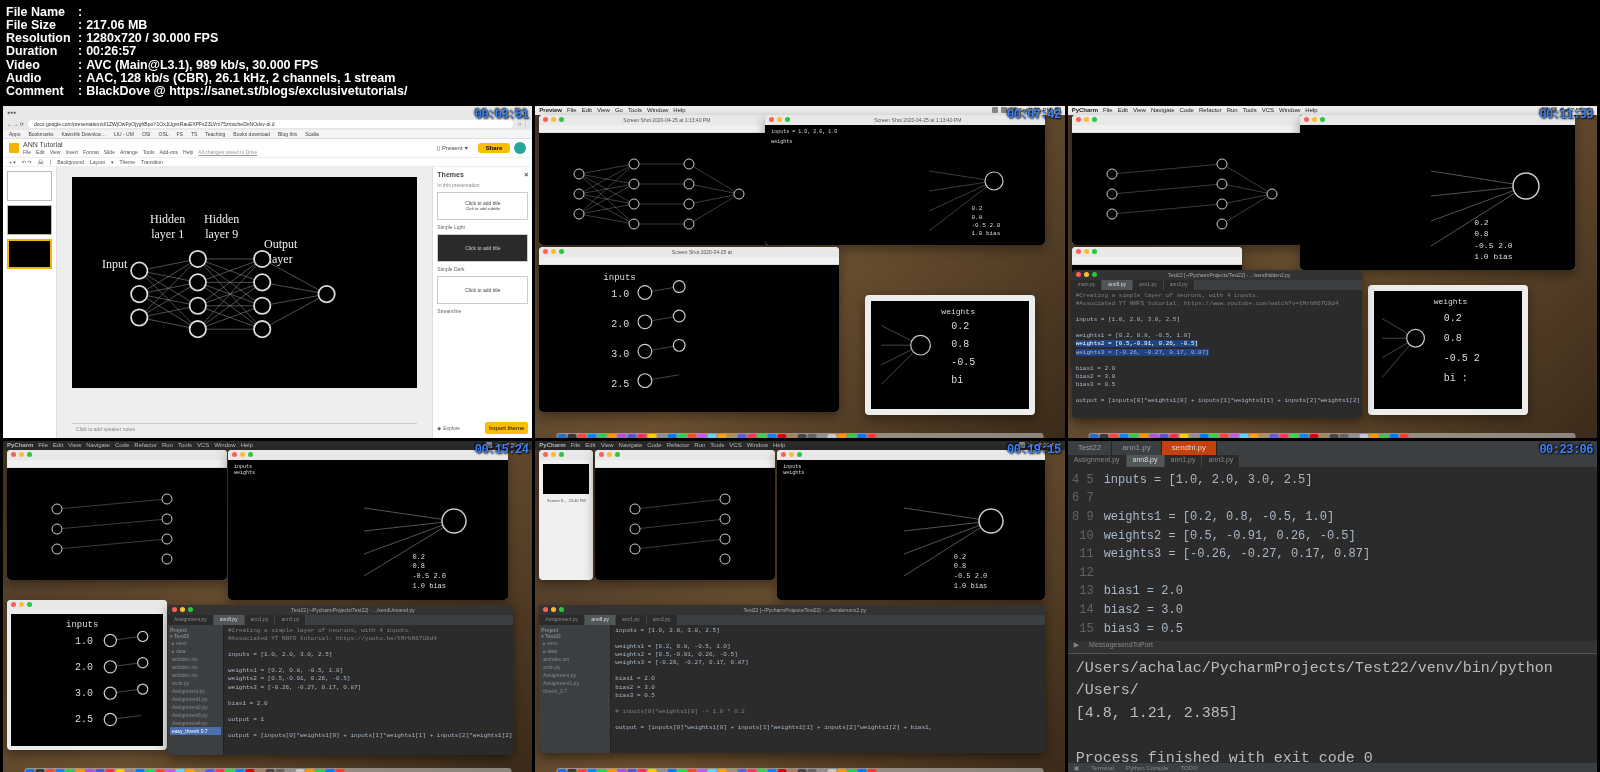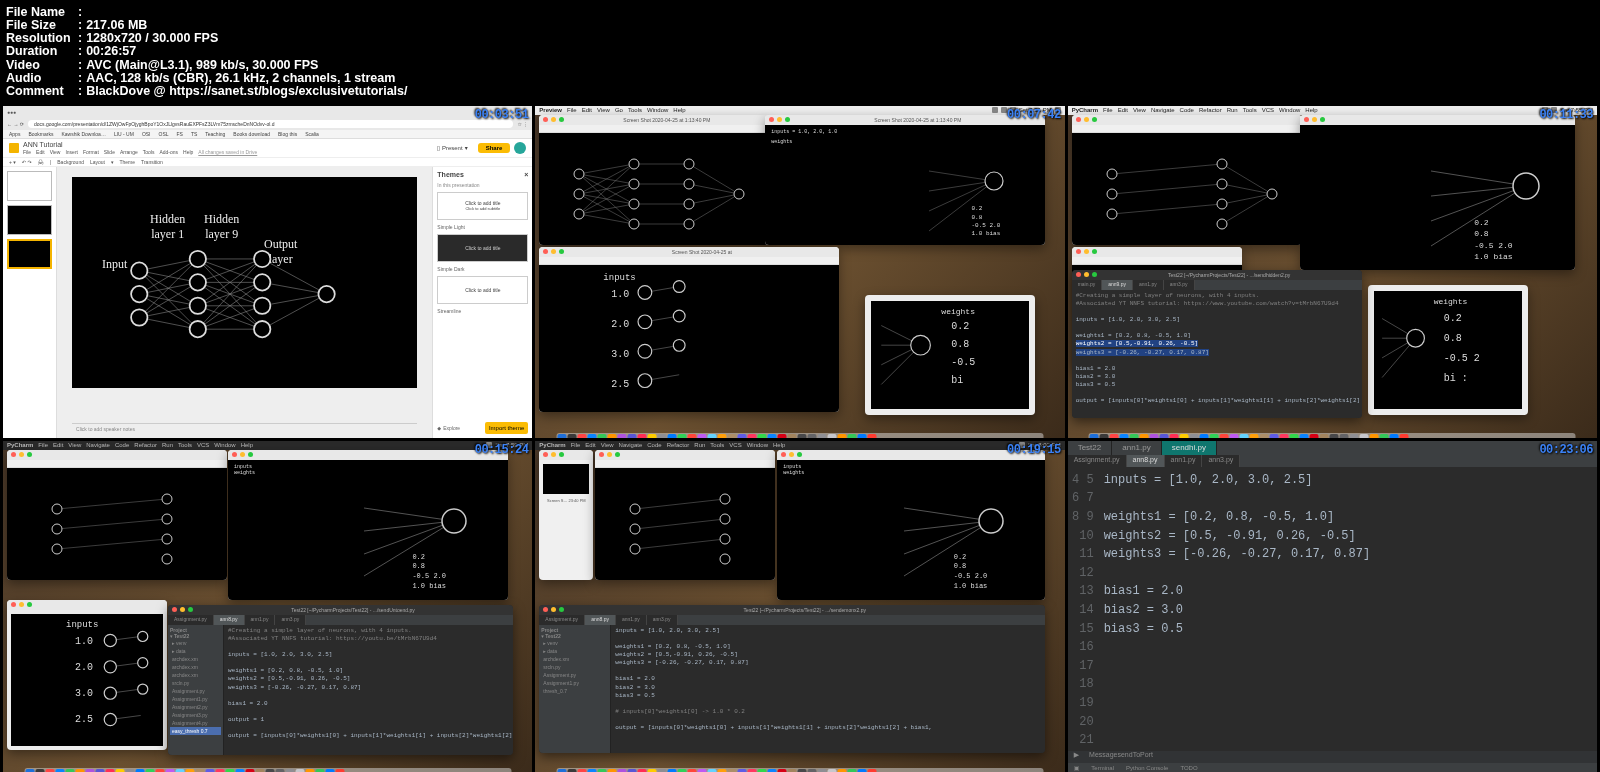--- a/index.html
+++ b/index.html
@@ -291,21 +291,21 @@
 .code-hl { background:#214283; }
 
 
 .frame6 {
   background:#2b2b2b;
   display:flex;
   flex-direction:column;
 }
 .f6-tabs { height:14px; background:#3c3f41; display:flex; font-size:8px; }
 .f6-tab { padding:2px 10px; color:#999; border-right:1px solid #222; }
-.f6-tab.active { background:#0f766e; color:#ddd; }
+.f6-tab.active { background:#c2410c; color:#ddd; }
 .f6-code {
   flex:1;
   background:#2b2b2b;
   font-family:"Courier New",monospace;
   font-size:12px;
   padding:4px 6px;
   color:#a9b7c6;
   line-height:1.55;
   overflow:hidden;
   position:relative;
@@ -1315,20 +1315,26 @@
 
 
 
 
 </div>
   </div>
   <div class="f6-console-tabs">
     <span>▶</span>
         <span>MessagesendToPort</span>
   </div>
+  <div class="f6-console">
+<div>/Users/achalac/PycharmProjects/Test22/venv/bin/python /Users/</div>
+<div>[4.8, 1.21, 2.385]</div>
+<div>&nbsp;</div>
+<div>Process finished with exit code 0</div>
+  </div>
   <div class="f6-bottom">
     <span>▣</span>
         <span>Terminal</span>
         <span>Python Console</span>
         <span>TODO</span>
   </div>
 </div>
 
 </div>
 

